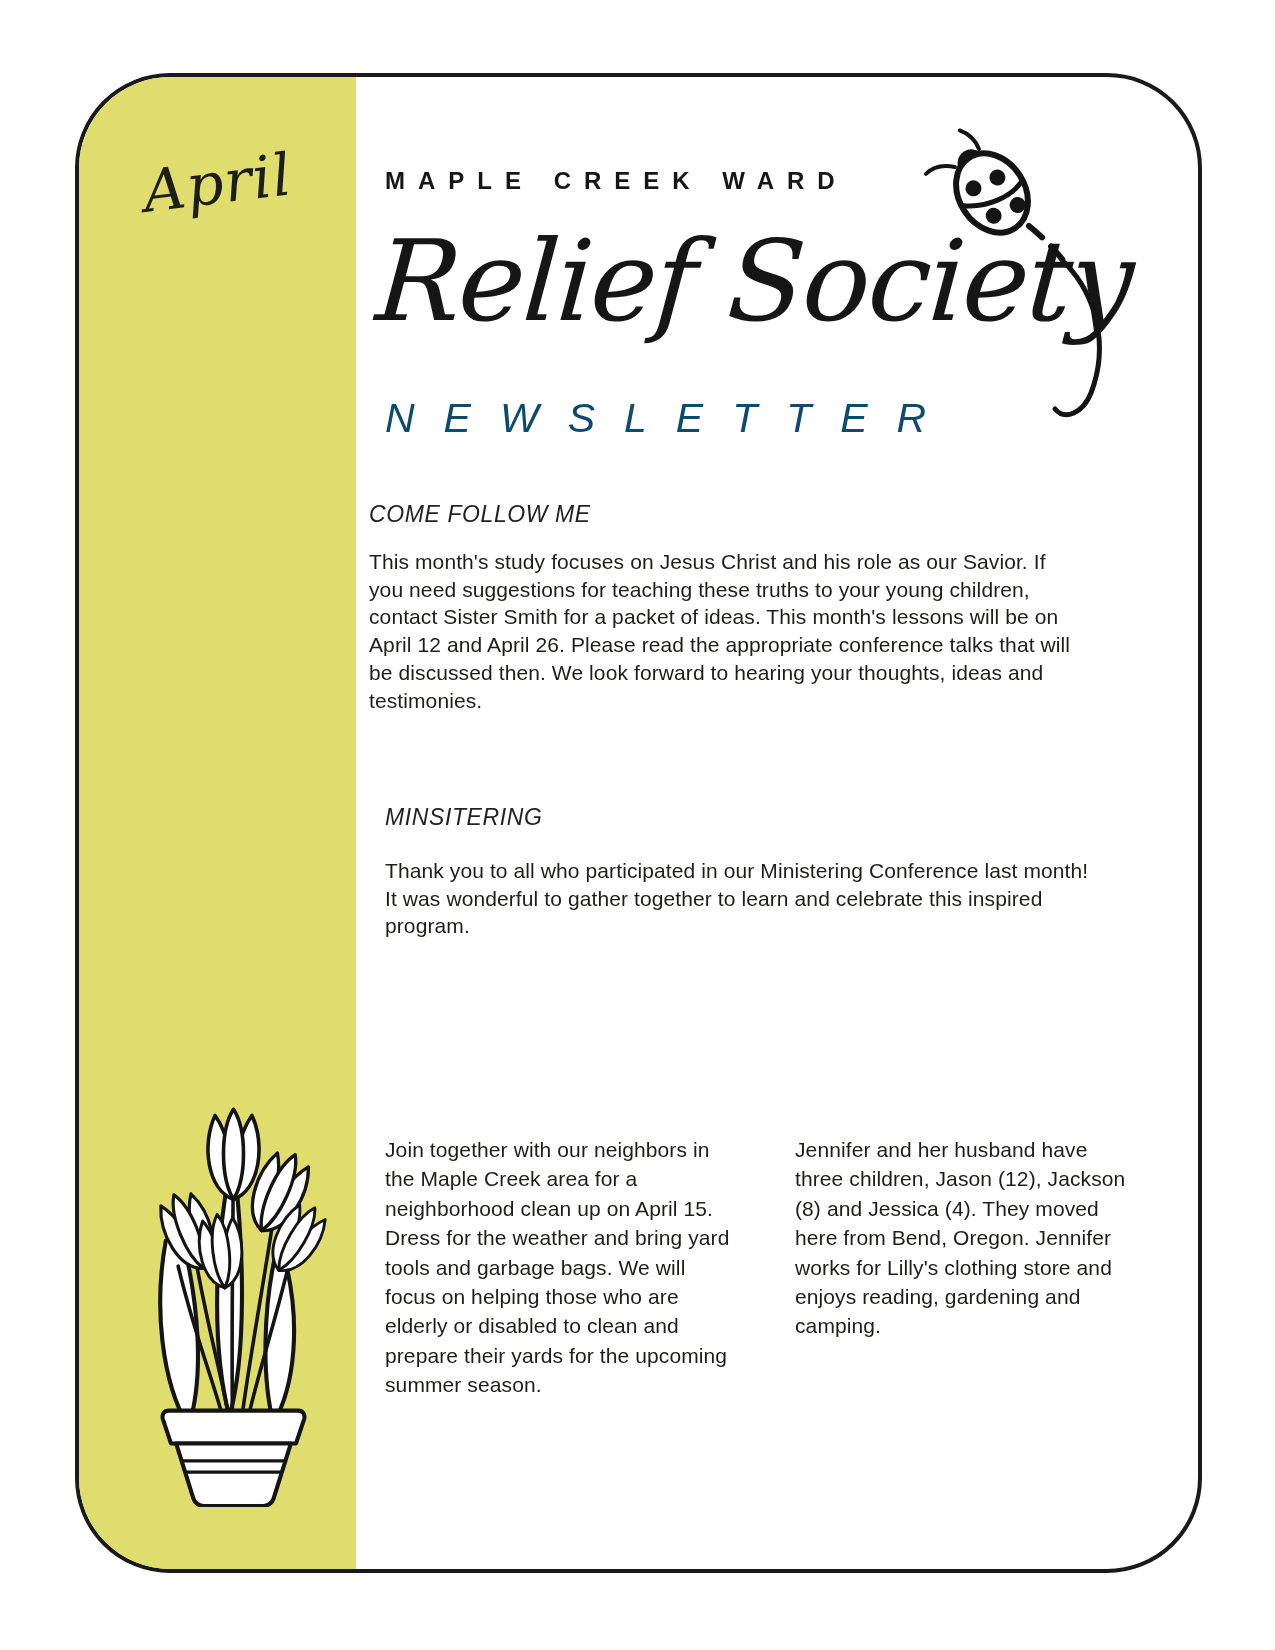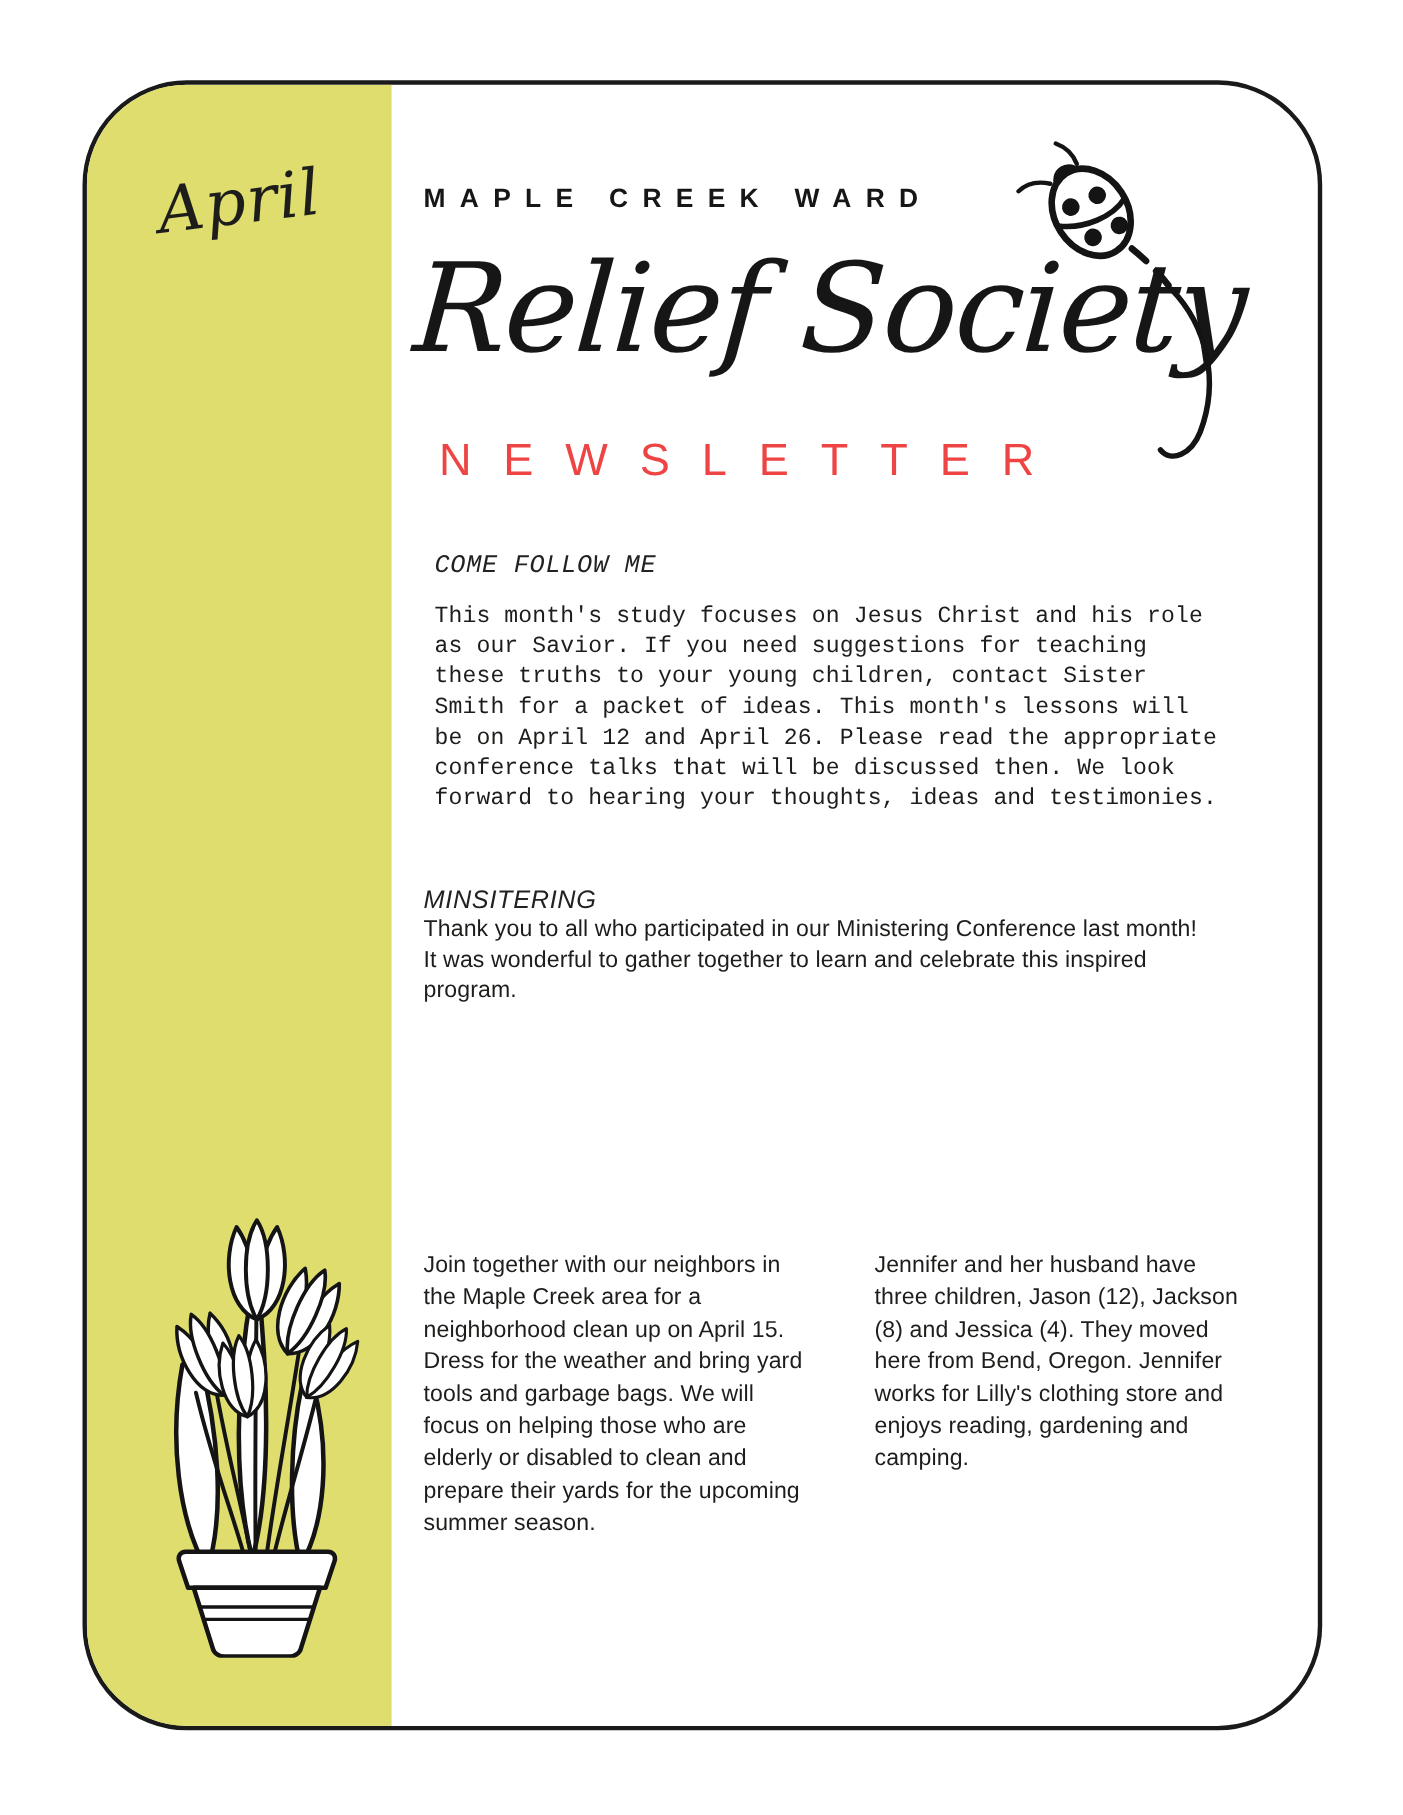--- a/index.html
+++ b/index.html
@@ -28,40 +28,41 @@
     font-size:24px;font-weight:600;letter-spacing:13px;color:#161616;
     white-space:nowrap;
   }
   .title-script{
     position:absolute;left:298px;top:120px;width:720px;
     font-family:"DejaVu Serif",serif;font-style:italic;font-weight:400;
     font-size:112px;letter-spacing:-2px;transform:skewX(-4deg);
     white-space:nowrap;line-height:1.5;color:#161616;
   }
   .subtitle{
-    position:absolute;left:320px;top:318px;
-    font-size:41px;font-weight:300;letter-spacing:29px;color:#ef4444;
+    position:absolute;left:306px;top:318px;
+    font-size:41px;font-weight:300;letter-spacing:29px;color:#0c4a6e;
     white-space:nowrap;
+    font-style:italic;
   }
   .ladybug{position:absolute;left:838px;top:44px;width:215px;height:315px;}
 
   .section-heading{
     font-style:italic;font-size:23px;font-weight:400;letter-spacing:0.6px;
     color:#222;white-space:nowrap;
   }
   .body-copy{
     font-size:21px;line-height:1.32;letter-spacing:0.1px;color:#1d1d1b;
   }
   .body-copy p{margin:0;}
   .body-copy p + p{margin-top:28px;}
 
-  .sec-cfm{position:absolute;left:316px;top:424px;width:712px;font-family:Liberation Mono, monospace;}
+  .sec-cfm{position:absolute;left:290px;top:424px;width:712px;}
   .sec-cfm .body-copy{margin-top:20px;}
   .sec-min{position:absolute;left:306px;top:727px;width:712px;}
-  .sec-min .body-copy{}
+  .sec-min .body-copy{margin-top:26px;}
 
   .col{position:absolute;top:1030px;}
   .col .body-copy{margin-top:28px;line-height:1.40;}
   .col-left{left:306px;width:352px;}
   .col-right{left:716px;width:346px;}
 
   .stroke{fill:none;stroke:#141414;stroke-linecap:round;}
   .shape{fill:#ffffff;stroke:#141414;stroke-linejoin:round;}
   .fillblack{fill:#141414;stroke:none;}
 </style>

